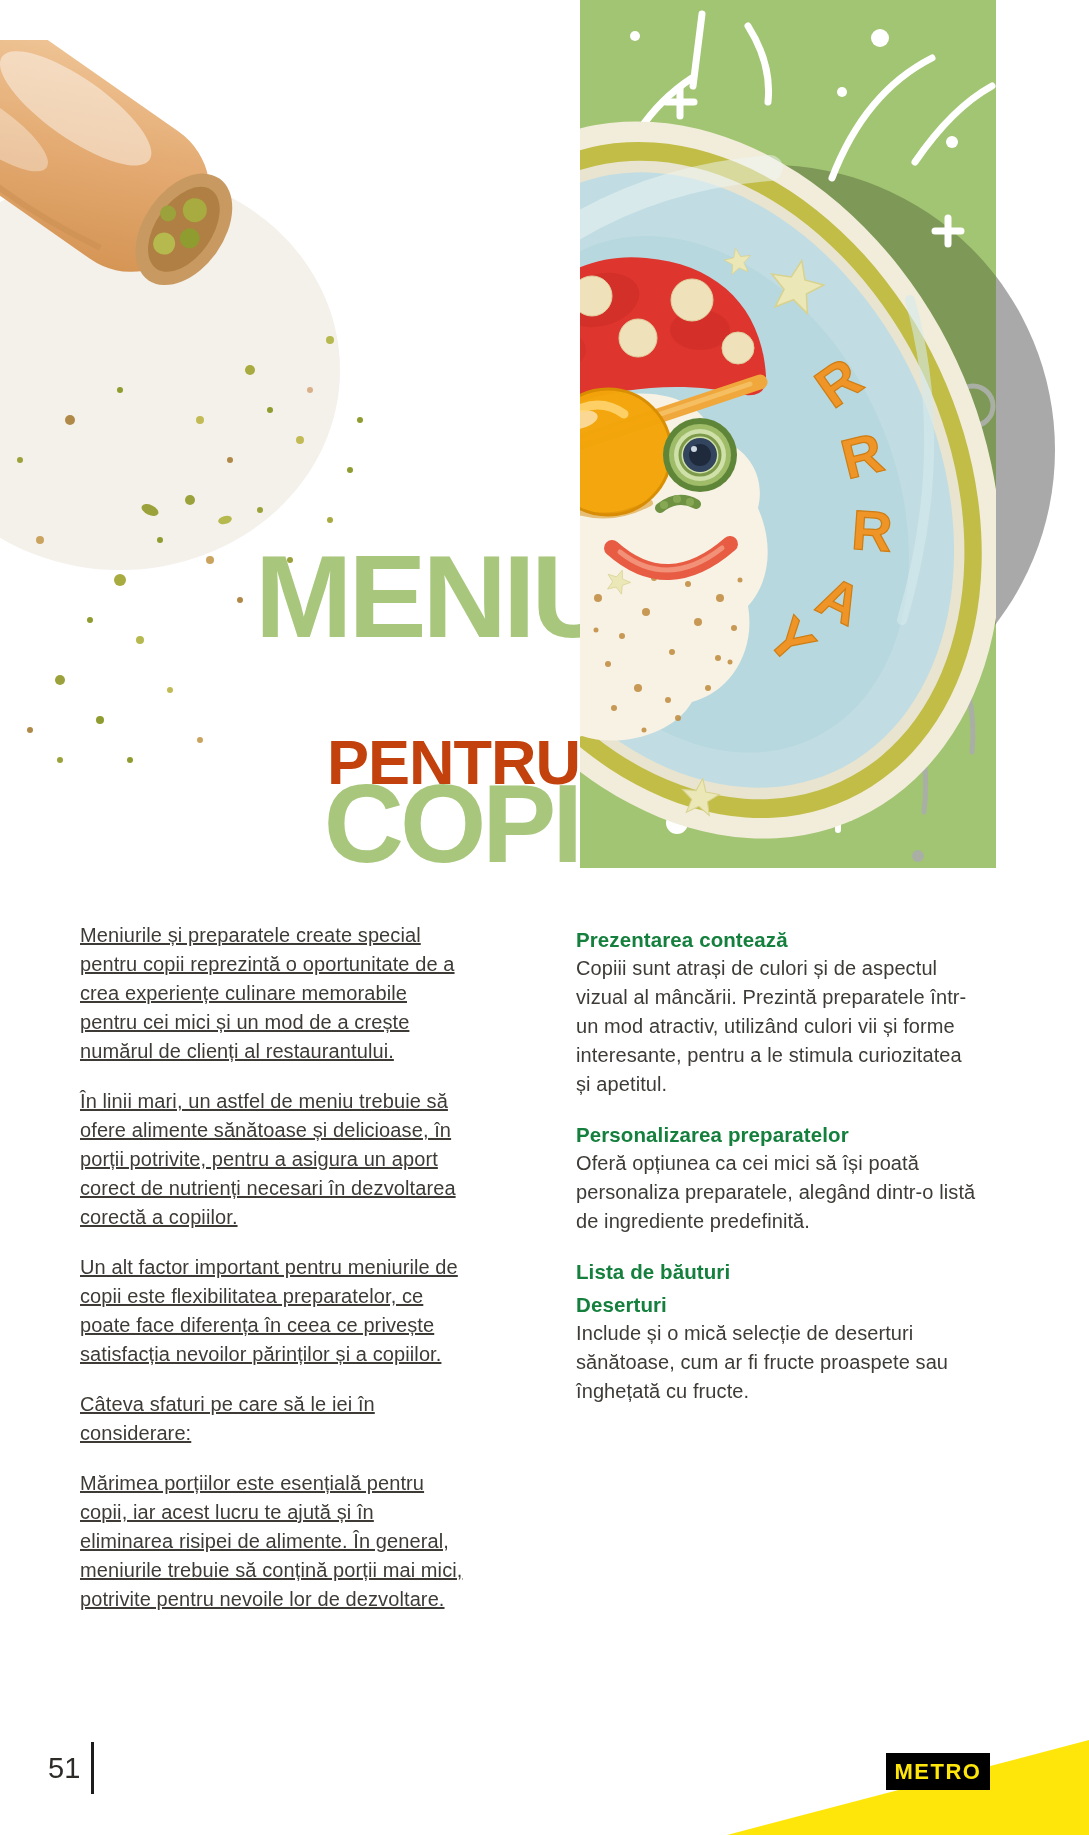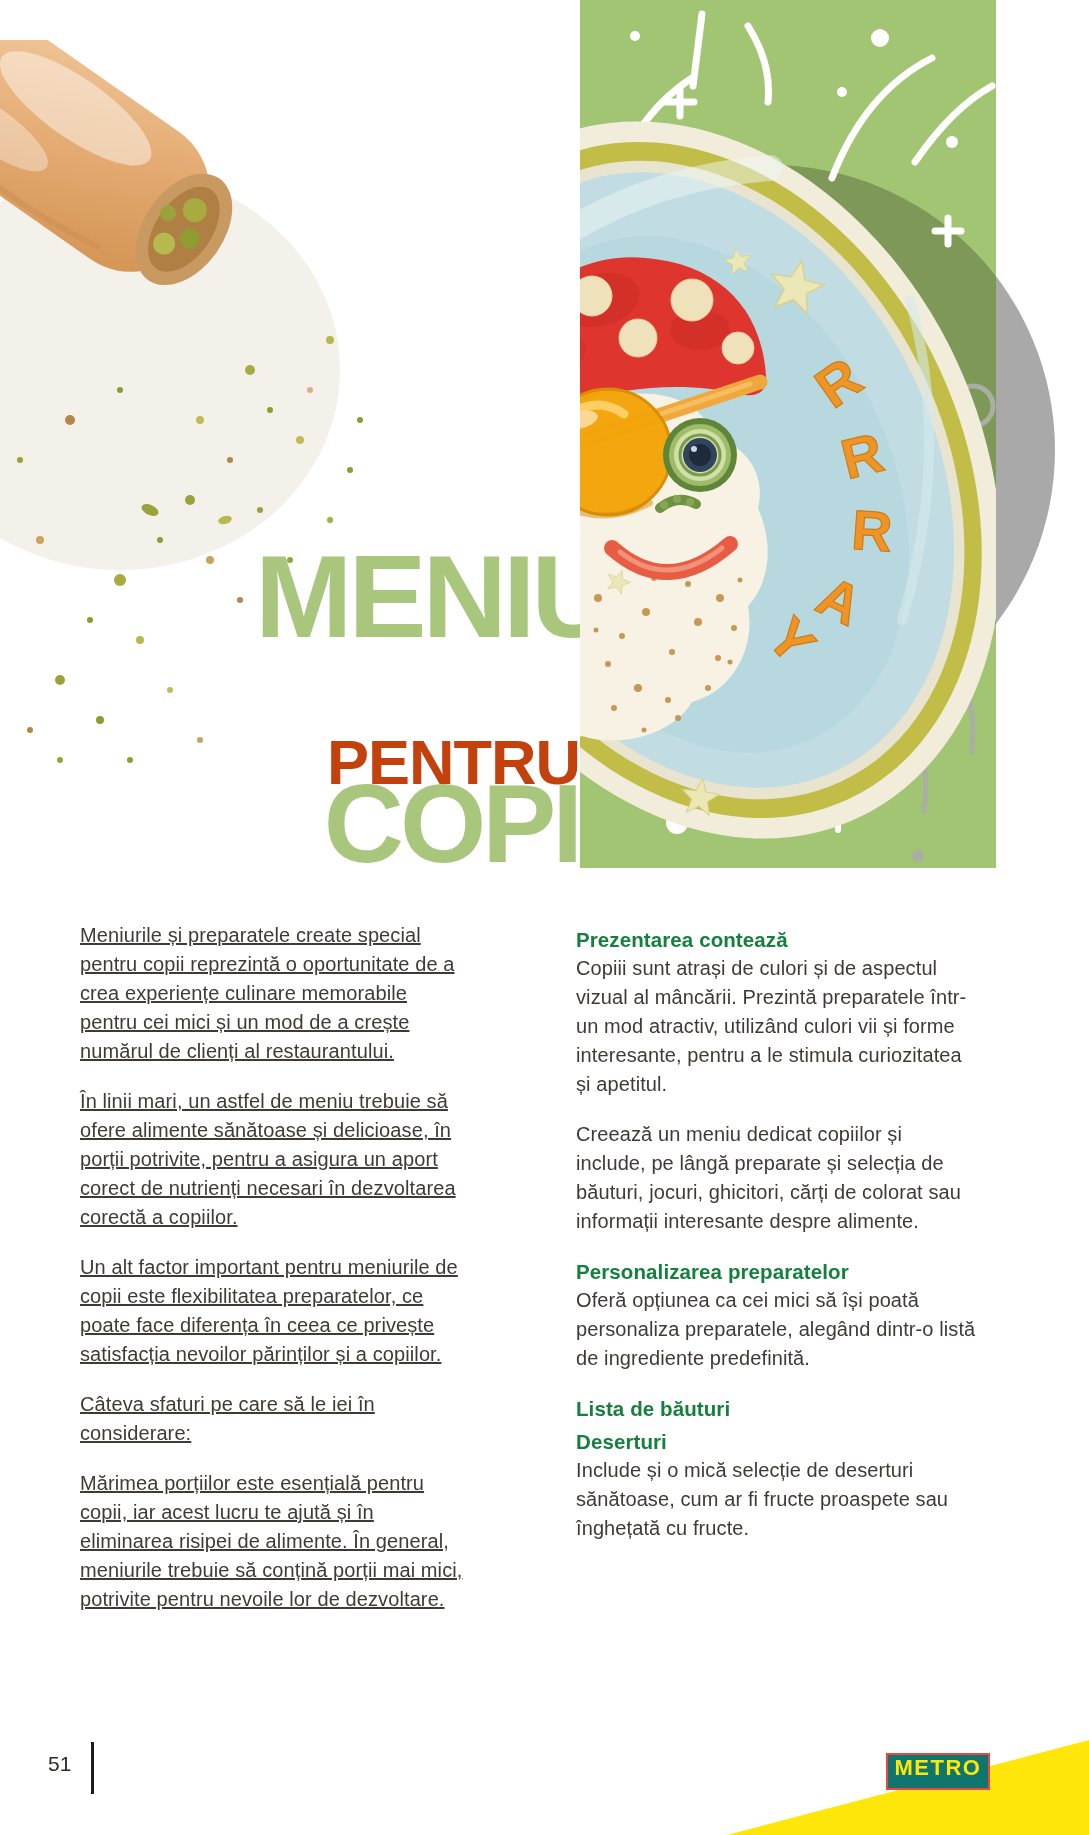--- a/index.html
+++ b/index.html
@@ -46,29 +46,29 @@
   }
   
   .corner-tri{
     position:absolute;left:727px;top:1740px;width:362px;height:95px;
     background:#ffe60a;
     clip-path:polygon(0 100%,100% 0,100% 100%);
     z-index:4;
   }
   .metro-logo{
     position:absolute;left:886px;top:1753px;width:104px;height:37px;
-    background:#0f766e;border:2px solid #ef4444;box-sizing:border-box;
-    display:flex;align-items:flex-start;justify-content:center;
+    background:#000000;border:2px solid #000000;box-sizing:border-box;
+    display:flex;align-items:center;justify-content:center;
     z-index:5;
   }
   .metro-logo span{
     color:#ffe60a;font-weight:bold;font-size:22px;letter-spacing:1.5px;
   }
   .pagenum{
-    position:absolute;left:48px;top:1752px;font-size:21px;color:#2c2b28;z-index:4;
+    position:absolute;left:48px;top:1752px;font-size:29px;color:#2c2b28;z-index:4;
   }
   .pagerule{
     position:absolute;left:91px;top:1742px;width:3px;height:52px;background:#1c1c1c;z-index:4;
   }
 </style>
 </head>
 <body>
 
 <div class="page">
 
@@ -279,21 +279,20 @@
   <div class="col col-left">
       <p class="col-para">Meniurile și preparatele create special pentru copii reprezintă o oportunitate de a crea experiențe culinare memorabile pentru cei mici și un mod de a crește numărul de clienți al restaurantului.</p>
       <p class="col-para">În linii mari, un astfel de meniu trebuie să ofere alimente sănătoase și delicioase, în porții potrivite, pentru a asigura un aport corect de nutrienți necesari în dezvoltarea corectă a copiilor.</p>
       <p class="col-para">Un alt factor important pentru meniurile de copii este flexibilitatea preparatelor, ce poate face diferența în ceea ce privește satisfacția nevoilor părinților și a copiilor.</p>
       <p class="col-para">Câteva sfaturi pe care să le iei în considerare:</p>
       <p class="col-para">Mărimea porțiilor este esențială pentru copii, iar acest lucru te ajută și în eliminarea risipei de alimente. În general, meniurile trebuie să conțină porții mai mici, potrivite pentru nevoile lor de dezvoltare.</p>
     </div>
   <div class="col col-right">
       <h3 class="col-heading">Prezentarea contează</h3>
       <p class="col-para">Copiii sunt atrași de culori și de aspectul vizual al mâncării. Prezintă preparatele într-un mod atractiv, utilizând culori vii și forme interesante, pentru a le stimula curiozitatea și apetitul.</p>
-      <p class="col-para">Creează un meniu dedicat copiilor și include, pe lângă preparate și selecția de băuturi, jocuri, ghicitori, cărți de colorat sau informații interesante despre alimente.</p>
       <h3 class="col-heading">Personalizarea preparatelor</h3>
       <p class="col-para">Oferă opțiunea ca cei mici să își poată personaliza preparatele, alegând dintr-o listă de ingrediente predefinită.</p>
       <h3 class="col-heading">Lista de băuturi</h3>
       <h3 class="col-heading">Deserturi</h3>
       <p class="col-para">Include și o mică selecție de deserturi sănătoase, cum ar fi fructe proaspete sau înghețată cu fructe.</p>
     </div>
 
   <span class="pagenum">51</span>
   <span class="pagerule"></span>
   <div class="corner-tri"></div>

